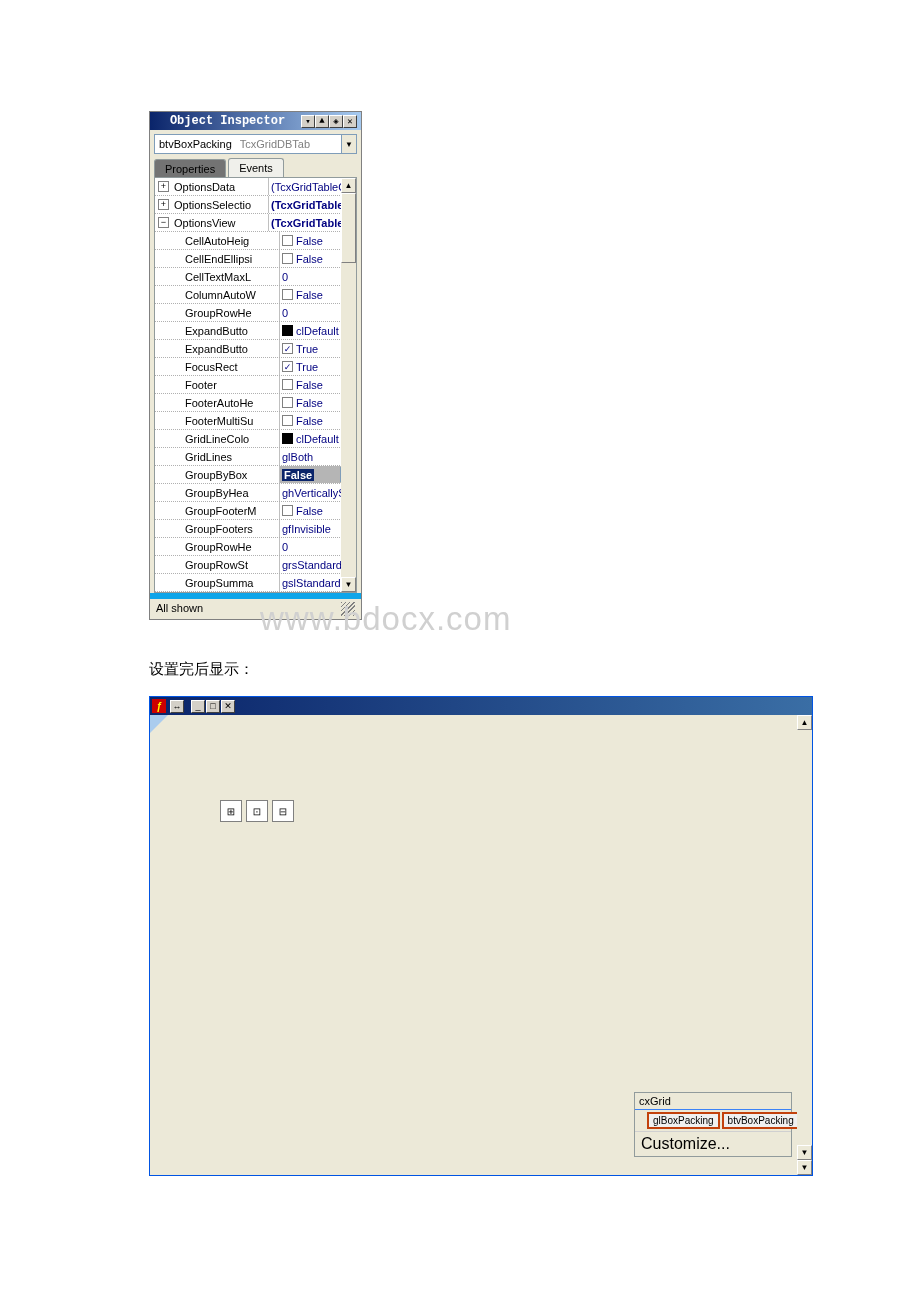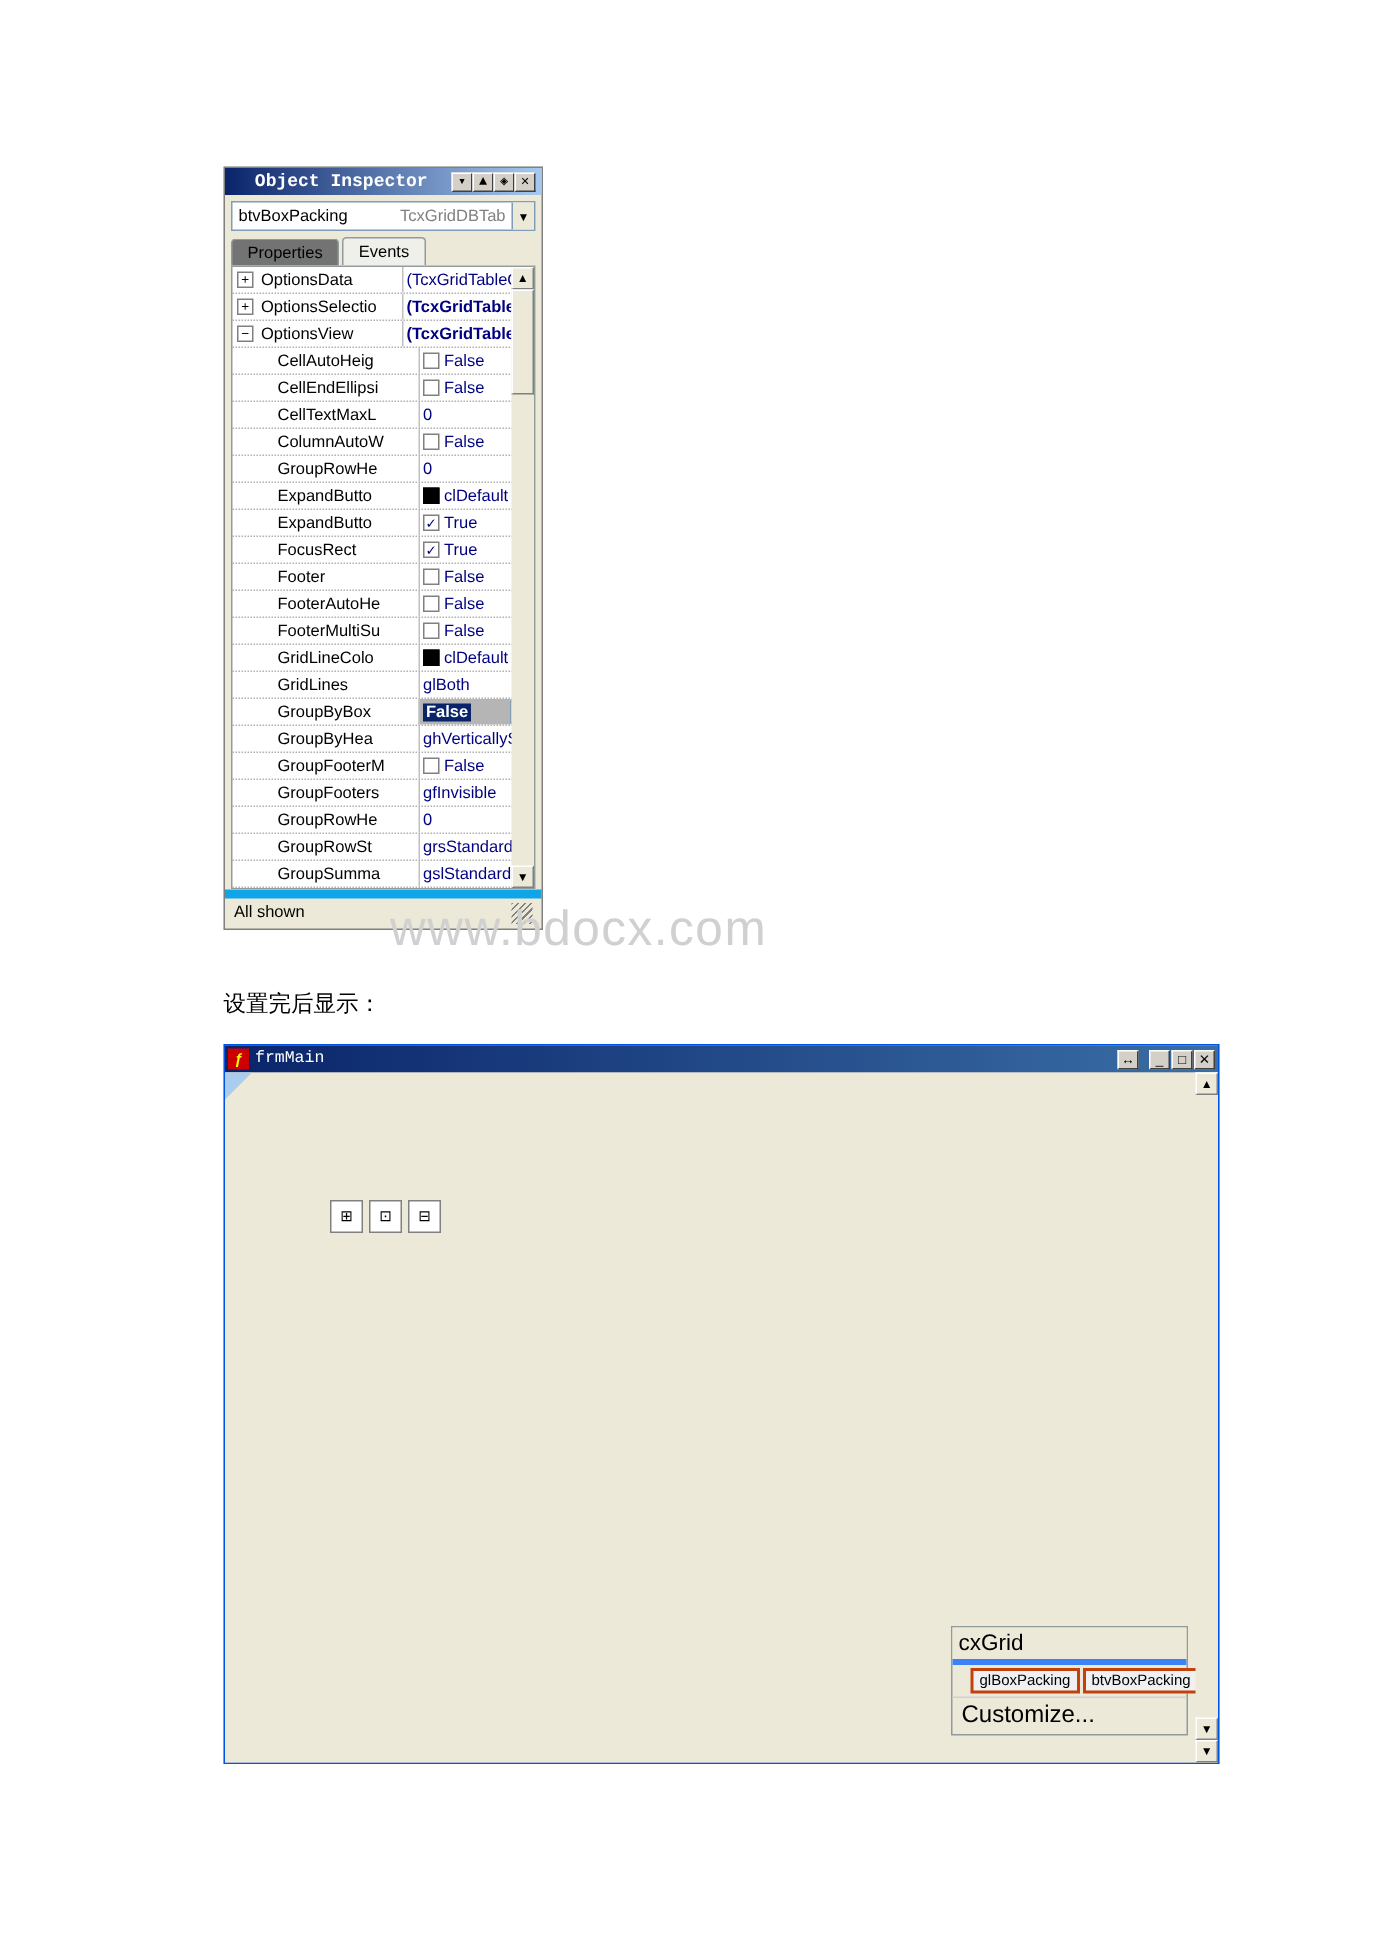--- a/index.html
+++ b/index.html
@@ -46,21 +46,21 @@
 }
 .oi-combo {
   margin: 4px;
   display: flex;
   border: 1px solid #7f9db9;
   background: #fff;
   height: 20px;
   align-items: center;
 }
 .oi-combo-name { padding: 2px 4px; color: #000; }
-.oi-combo-type { flex: 1; padding: 2px 4px; color: #808080; text-align: right; }
+.oi-combo-type { flex: 1; padding: 2px 4px; color: #808080; text-align: left; }
 .oi-combo-drop {
   width: 15px; height: 18px;
   background: #ece9d8;
   border-left: 1px solid #7f9db9;
   display: flex; align-items: center; justify-content: center;
   font-size: 8px;
 }
 .oi-tabs {
   display: flex;
   margin: 4px 4px 0 4px;
@@ -289,23 +289,23 @@
 .grid-panel {
   position: absolute;
   right: 20px;
   bottom: 18px;
   width: 158px;
   background: #ece9d8;
   border: 1px solid #919b9c;
 }
 .grid-panel-title {
   background: #ece9d8;
-  border-bottom: 4px solid #3b82f6;
+  border-bottom: 1px solid #3b82f6;
   padding: 2px 4px;
-  font-size: 15px;
+  font-size: 11px;
 }
 .grid-panel-row {
   display: flex;
   padding: 2px 4px 2px 12px;
   border-bottom: 1px solid #d0d0d0;
 }
 .grid-panel-cell {
   border: 2px solid #c2410c;
   background: #f0f0f0;
   padding: 1px 4px;
@@ -506,21 +506,20 @@
   </div>
 </div>
 
 <div class="watermark">www.bdocx.com</div>
 
 <div class="caption-text">设置完后显示：</div>
 
 <div class="designer-win">
   <div class="designer-title">
     <span class="designer-icon">ƒ</span>
-    <span class="designer-title-text">frmMain</span>
     <span class="designer-btns">
       <span class="designer-btn stay">↔</span>
       <span class="designer-btn">_</span>
       <span class="designer-btn">□</span>
       <span class="designer-btn">✕</span>
     </span>
   </div>
   <div class="designer-body">
     <div class="corner-tri"></div>
     <div class="tool-icons">

